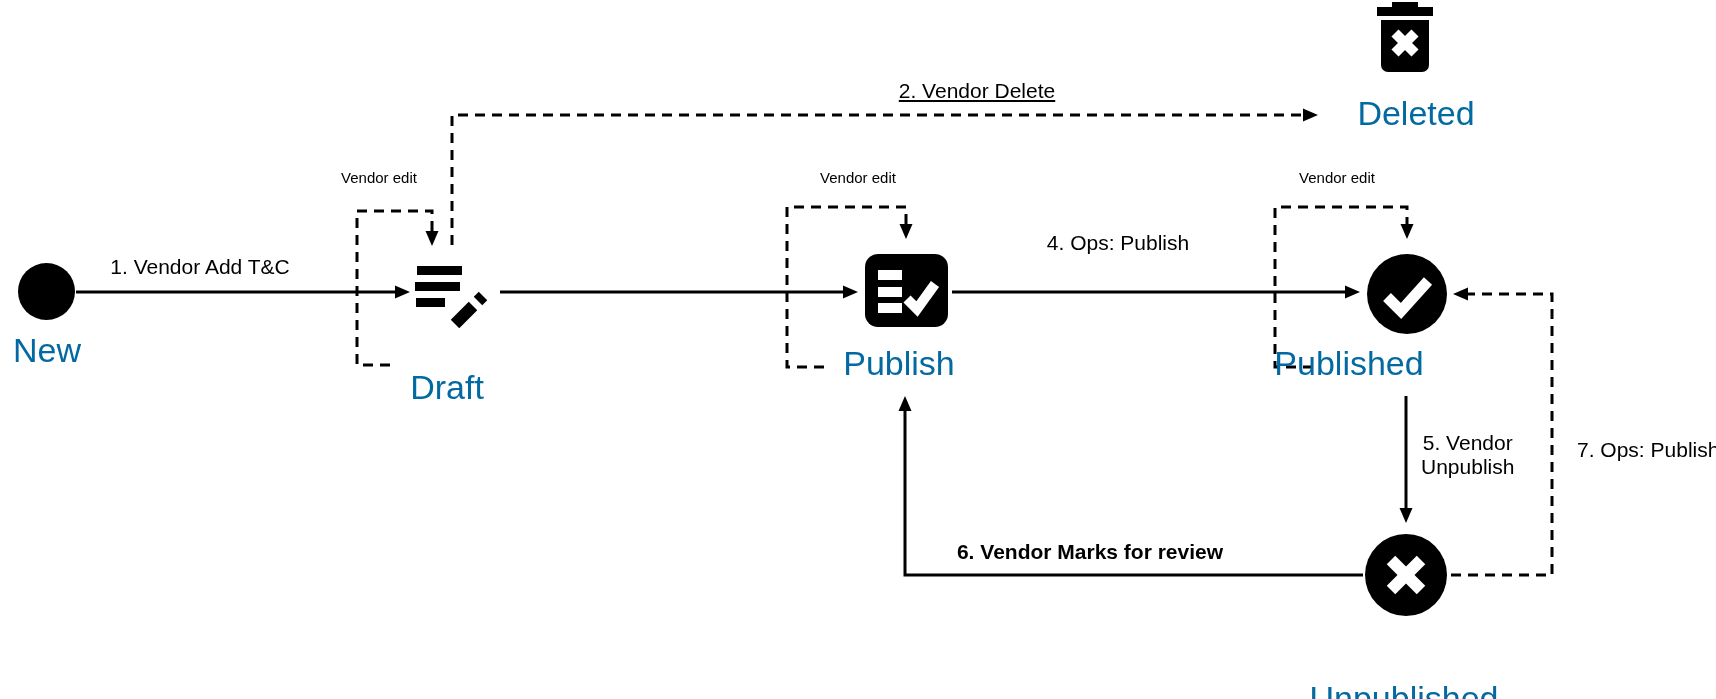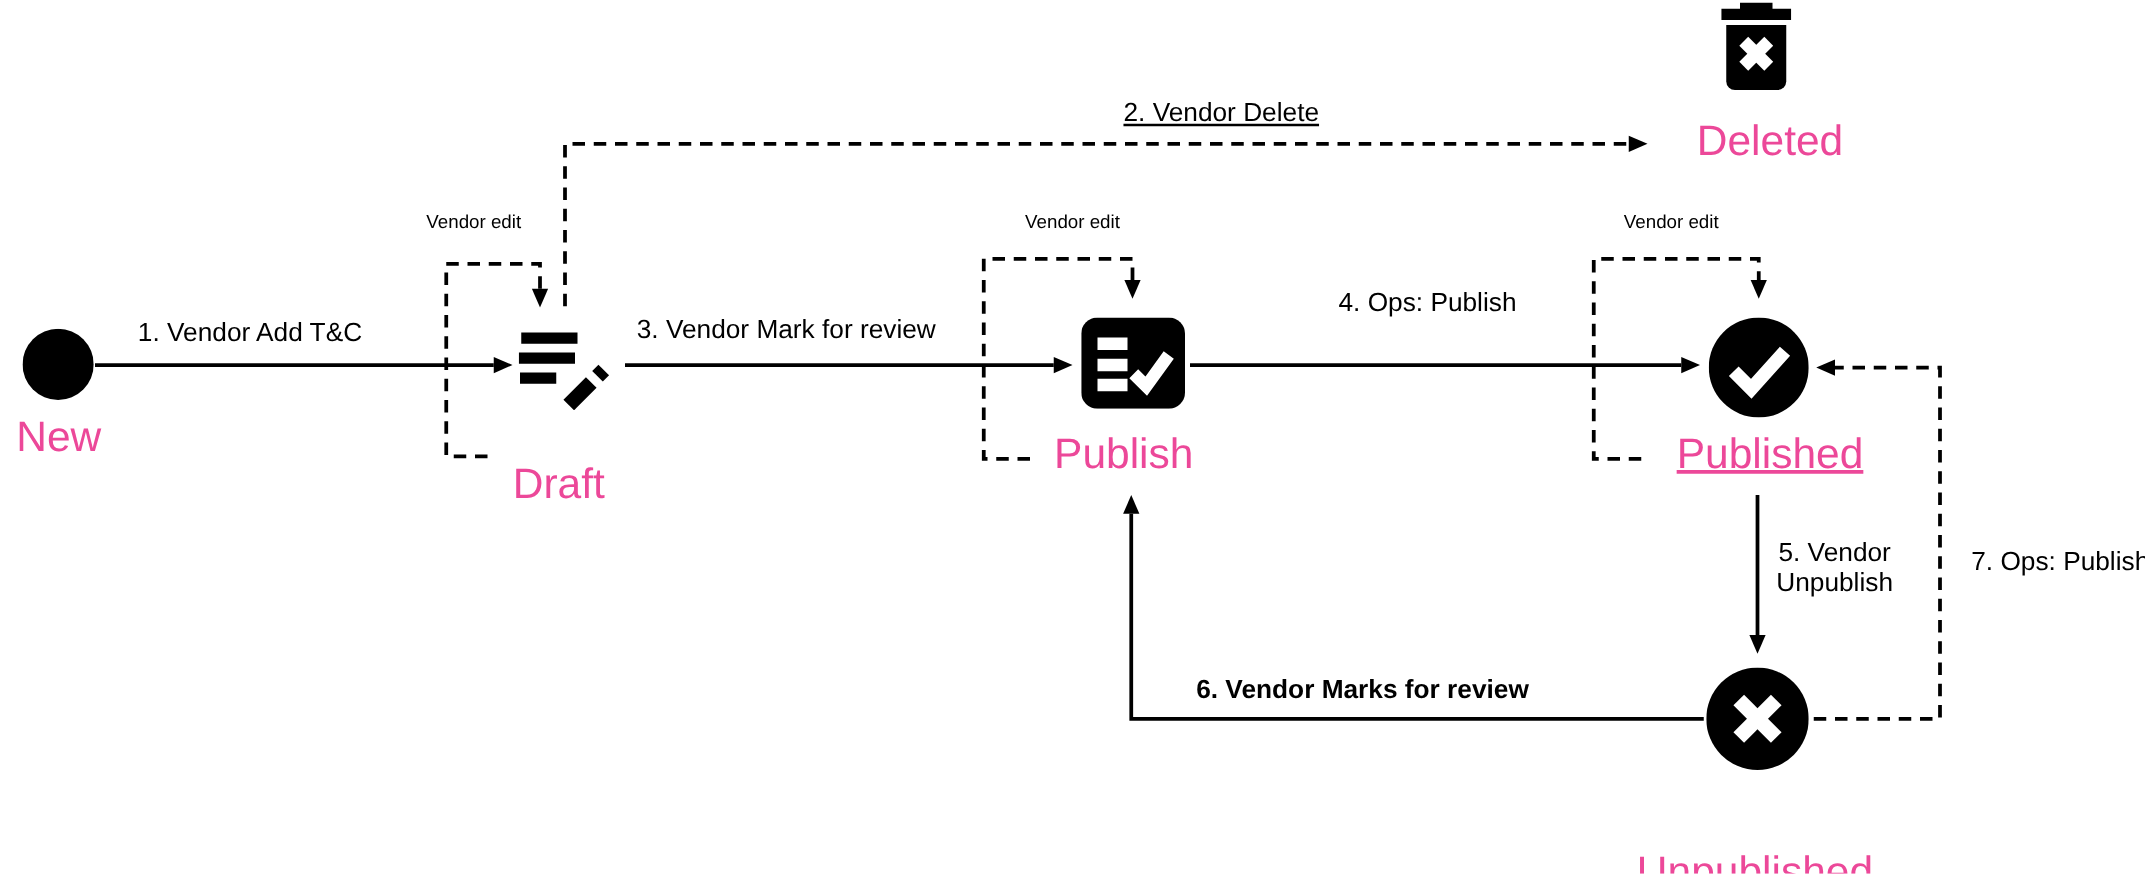--- a/index.html
+++ b/index.html
@@ -36,21 +36,21 @@
   }
   .node-icon {
     position: absolute;
   }
   .state-label {
     position: absolute;
     font-size: 34px;
     line-height: 1;
     white-space: nowrap;
     transform: translateX(-50%);
-    color: #ec4899;
+    color: #0369a1;
   }
   .edge-label {
     position: absolute;
     font-size: 21px;
     line-height: 1.15;
     white-space: nowrap;
     transform: translateX(-50%);
     color: #000000;
   }
   .edge-label.left-anchored {
@@ -157,21 +157,21 @@
   </div>
   <div class="state-label" style="left:899px; top:346px;">Publish</div>
   <div class="loop-label" style="left:858px; top:170px;">Vendor edit</div>
 
   <div class="node-icon" style="left:1367px; top:254px;">
     <svg width="80" height="80" viewBox="0 0 80 80" xmlns="http://www.w3.org/2000/svg">
       <circle cx="40" cy="40" r="40" fill="#000000"></circle>
       <polyline points="20,43 34,57 61,27" fill="none" stroke="#ffffff" stroke-width="11" stroke-linecap="butt"></polyline>
     </svg>
   </div>
-  <div class="state-label" style="left:1416px; top:346px;text-decoration:underline;">Published</div>
+  <div class="state-label" style="left:1349px; top:346px;">Published</div>
   <div class="loop-label" style="left:1337px; top:170px;">Vendor edit</div>
 
   <div class="node-icon" style="left:1365px; top:534px;">
     <svg width="82" height="82" viewBox="0 0 82 82" xmlns="http://www.w3.org/2000/svg">
       <circle cx="41" cy="41" r="41" fill="#000000"></circle>
       <line x1="26" y1="26" x2="56" y2="56" stroke="#ffffff" stroke-width="12" stroke-linecap="butt"></line>
       <line x1="56" y1="26" x2="26" y2="56" stroke="#ffffff" stroke-width="12" stroke-linecap="butt"></line>
     </svg>
   </div>
   <div class="state-label" style="left:1404px; top:633px;margin-top:48px;">Unpublished</div>
@@ -184,23 +184,22 @@
       <line x1="18" y1="31" x2="38" y2="51" stroke="#ffffff" stroke-width="10" stroke-linecap="butt"></line>
       <line x1="38" y1="31" x2="18" y2="51" stroke="#ffffff" stroke-width="10" stroke-linecap="butt"></line>
     </svg>
   </div>
   <div class="state-label" style="left:1416px; top:96px;">Deleted</div>
 
   <div class="edge-label" style="left:200px; top:255px;">1. Vendor Add T&amp;C</div>
 
   <div class="edge-label" style="left:977px; top:79px;text-decoration:underline;">2. Vendor Delete</div>
 
-  <div class="edge-label" style="left:629px; top:252px;">3. Vendor Mark for review</div>
-
-  <div class="edge-label" style="left:1118px; top:231px;margin-left:24px;">4. Ops: Publish</div>
+
+  <div class="edge-label" style="left:1118px; top:231px;">4. Ops: Publish</div>
 
   <div class="edge-label left-anchored two-line" style="left:1421px; top:431px;">5. Vendor
 Unpublish</div>
 
   <div class="edge-label" style="left:1090px; top:540px;font-weight:bold;">6. Vendor Marks for review</div>
 
   <div class="edge-label left-anchored" style="left:1577px; top:438px;">7. Ops: Publish</div>
 
 </div>
 

